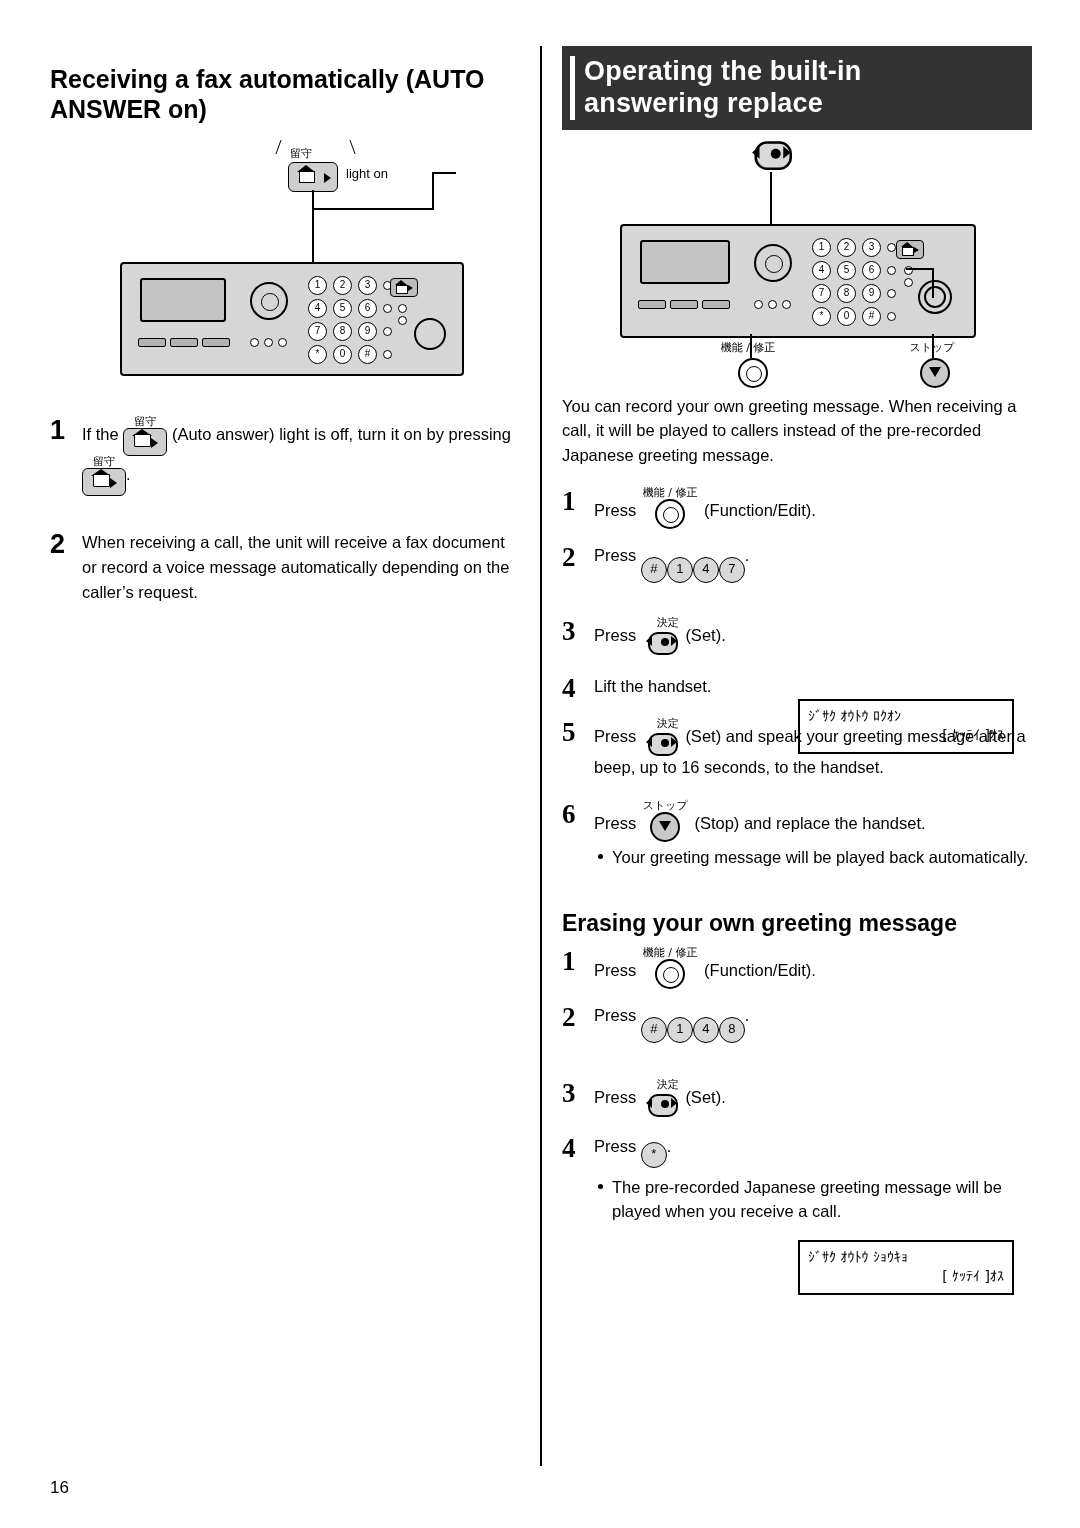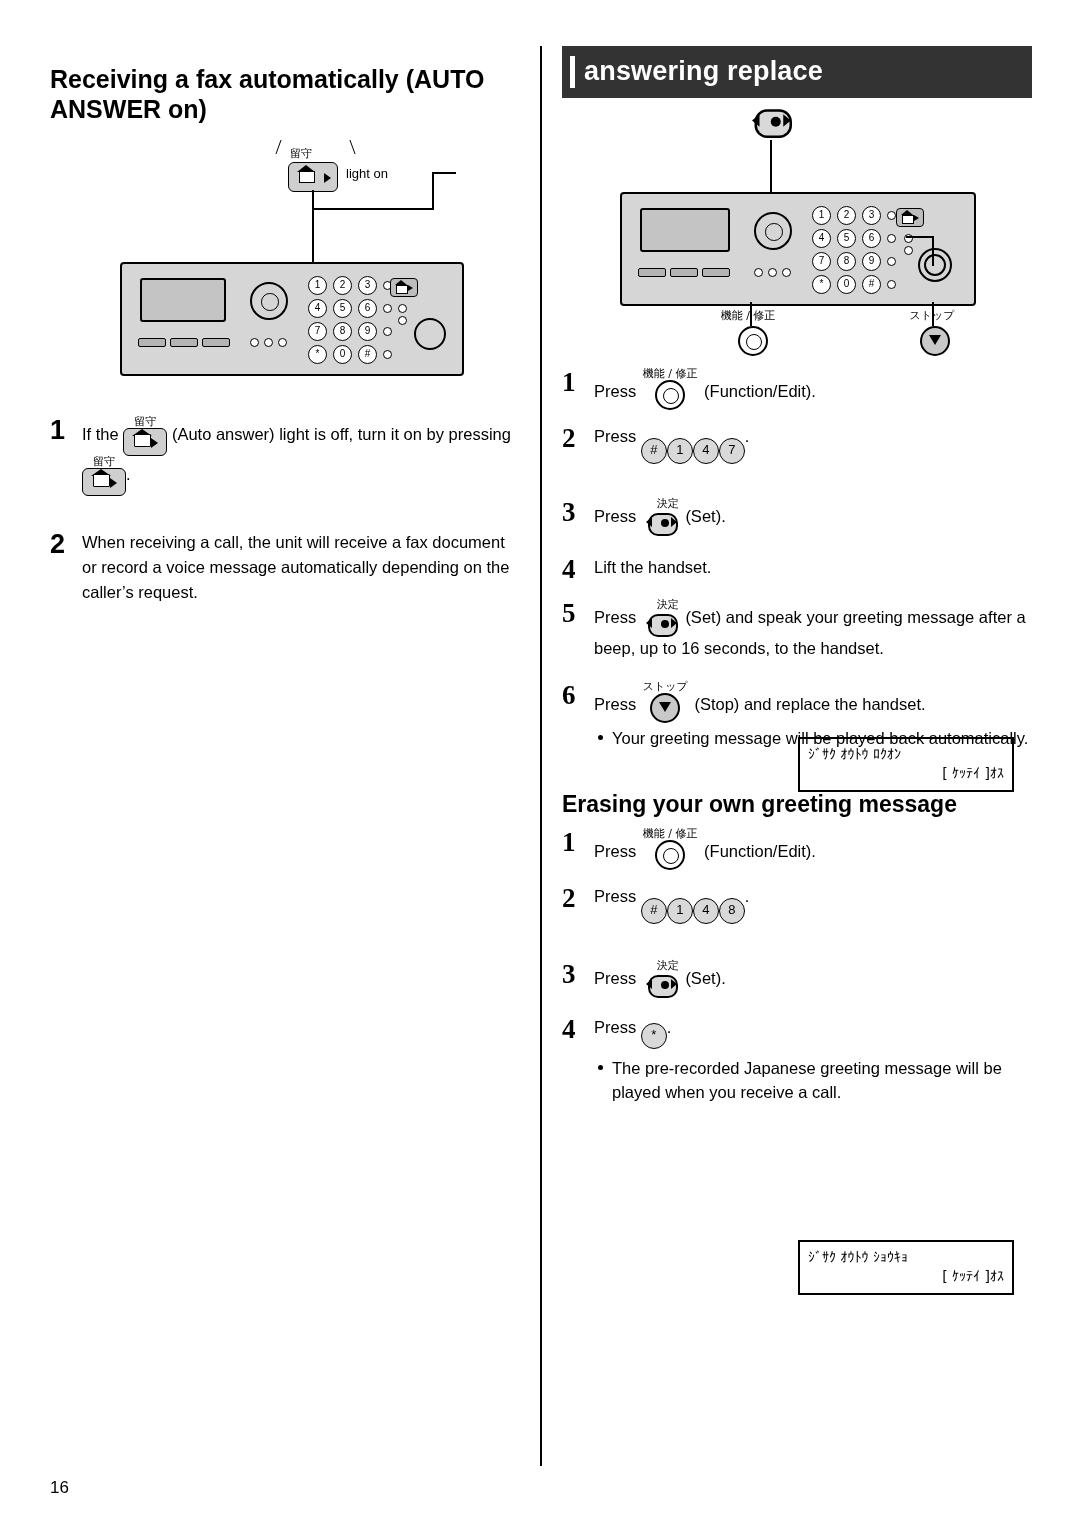--- a/index.html
+++ b/index.html
@@ -229,20 +229,21 @@
       <span class="num sans">2</span>
       <span>When receiving a call, the unit will receive a fax document or record a voice message automatically depending on the caller’s request.</span>
     </div>
 
   </div>
 
   <div class="col-right">
 
     <div class="banner two-line">
       <span class="tick"></span>
+      <div>Operating the built-in</div>
       <div>answering replace</div>
     </div>
 
 
     <div class="dev" style="height:240px;margin-top:10px;">
 
       <div style="position:absolute;left:190px;top:0px;">
         <span class="k-set" style="transform:scale(1.25);transform-origin:left top;">
           <span class="cap"></span><span class="dot"></span><span class="arrowL"></span><span class="arrowR"></span>
         </span>
@@ -308,40 +309,41 @@
 
       <div class="jp-mini" style="left:330px;top:200px;width:80px;text-align:center;">ストップ</div>
       <div style="position:absolute;left:358px;top:218px;">
         <span class="k-stop"></span>
       </div>
       <div class="lead" style="left:370px;top:194px;width:1.8px;height:24px;"></div>
       <div class="lead" style="left:370px;top:128px;width:1.8px;height:30px;"></div>
       <div class="lead" style="left:344px;top:128px;width:28px;height:1.8px;"></div>
     </div>
 
+    <p class="body" style="margin-top:14px;">You can record your own greeting message. When receiving a call, it will be played to callers instead of the pre-recorded Japanese greeting message.</p>
 
     <div class="step" style="margin-top:20px;">
       <span class="num">1</span>
       <span>Press</span>
       <span class="keycol">
         <span class="jp-label">機能 / 修正</span>
         <span class="k-fn"></span>
       </span>
       <span>(Function/Edit).</span>
     </div>
 
     <div class="step" style="margin-top:14px;">
       <span class="num">2</span>
       <span>Press</span>
       <span class="keys">
         <span class="k-round grey">#</span><span class="k-round grey">1</span><span class="k-round grey">4</span><span class="k-round grey">7</span>
       </span><span>.</span>
     </div>
 
-    <div class="lcd" style="position:absolute;right:18px;top:691px;width:196px;padding-left:8px;">
+    <div class="lcd" style="position:absolute;right:18px;top:653px;width:196px;padding-left:8px;">
       <span class="l1">ｼﾞｻｸ ｵｳﾄｳ ﾛｸｵﾝ</span>
       <span class="l2">[ ｹｯﾃｲ ]ｵｽ</span>
     </div>
 
     <div class="step" style="margin-top:34px;">
       <span class="num">3</span>
       <span>Press</span>
       <span class="keycol">
         <span class="jp-label" style="margin-left:14px;">決定</span>
         <span class="k-set"><span class="cap"></span><span class="dot"></span><span class="arrowL"></span><span class="arrowR"></span></span>

